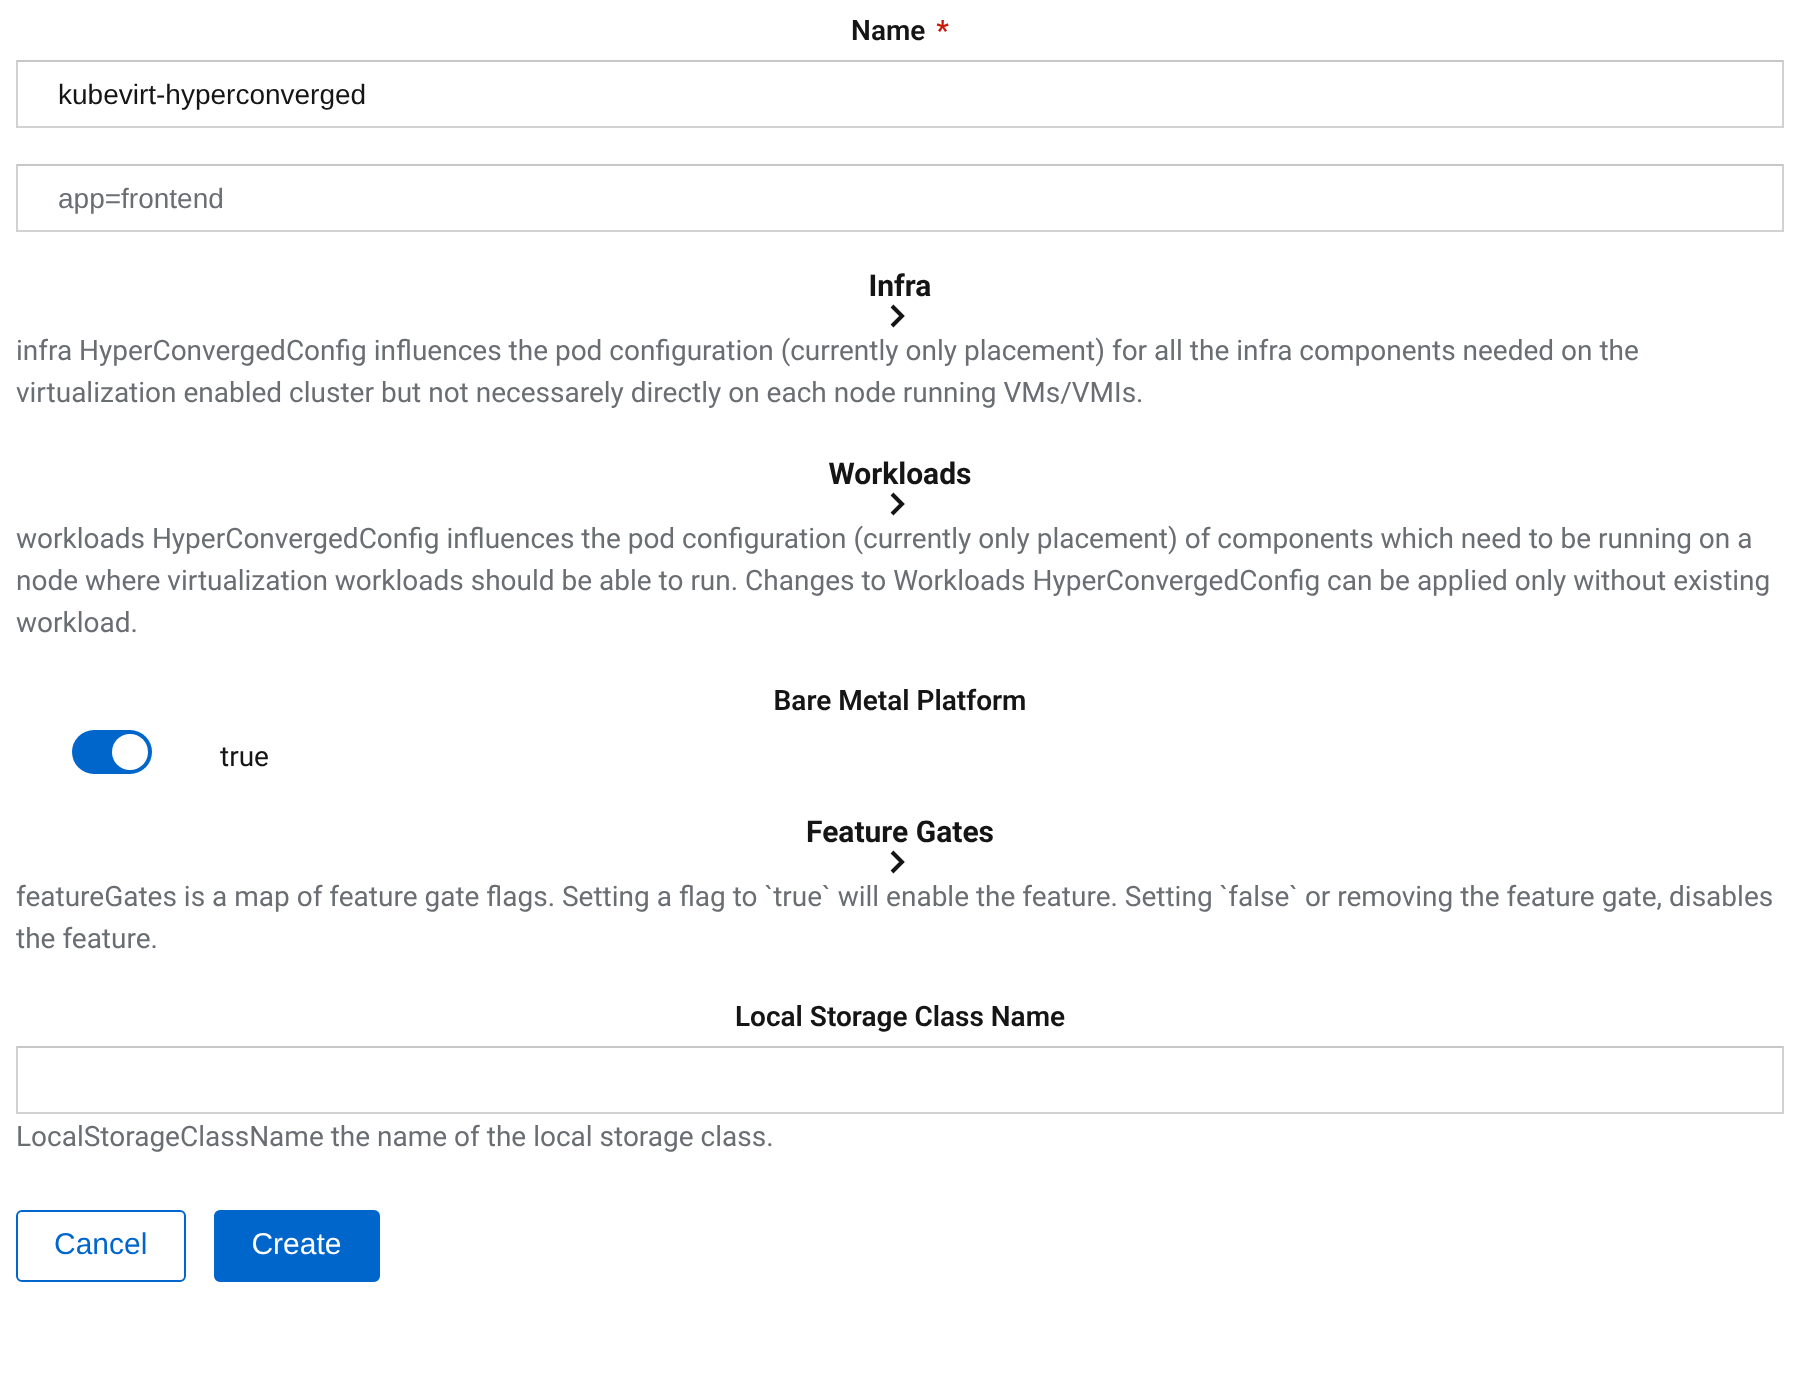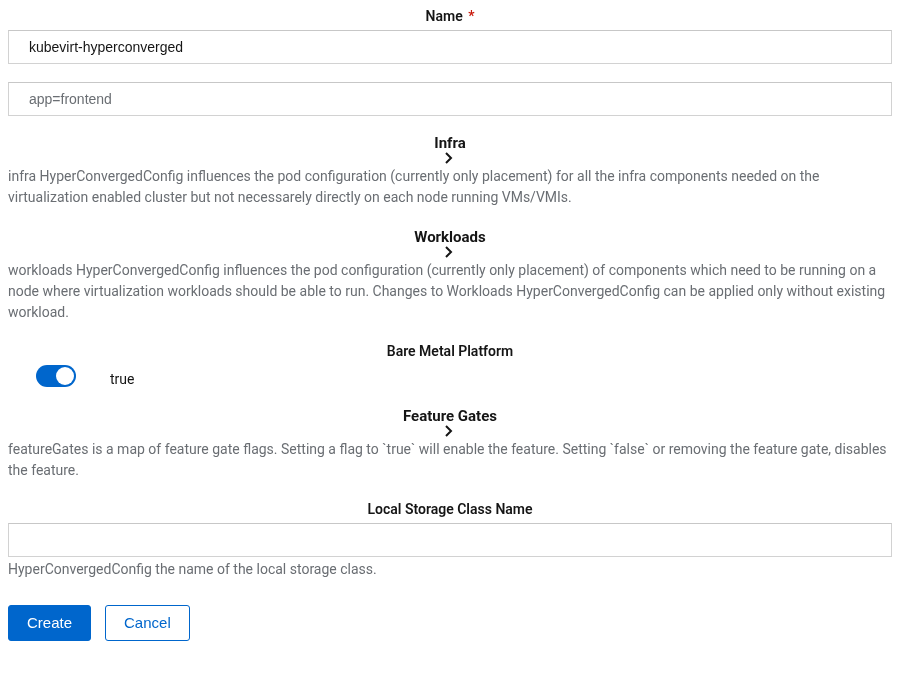--- a/index.html
+++ b/index.html
@@ -172,19 +172,19 @@
           <path d="M1 1 L6 6 L1 11" fill="none" stroke="#151515" stroke-width="2"></path>
         </svg>
     </span>
   </div>
   <div class="section-desc">featureGates is a map of feature gate flags. Setting a flag to `true` will enable the feature. Setting `false` or removing the feature gate, disables the feature.</div>
 </div>
 
 <div class="section-group">
   <label class="label">Local Storage Class Name</label>
   <input type="text" class="text-input" value="" style="">
-  <div class="helper-text">HyperConvergedConfig the name of the local storage class.</div>
+  <div class="helper-text">LocalStorageClassName the name of the local storage class.</div>
 </div>
 
 <div class="button-row">
+  <button class="btn btn-secondary">Cancel</button>
   <button class="btn btn-primary">Create</button>
-  <button class="btn btn-secondary">Cancel</button>
 </div>
 
 </body></html>

